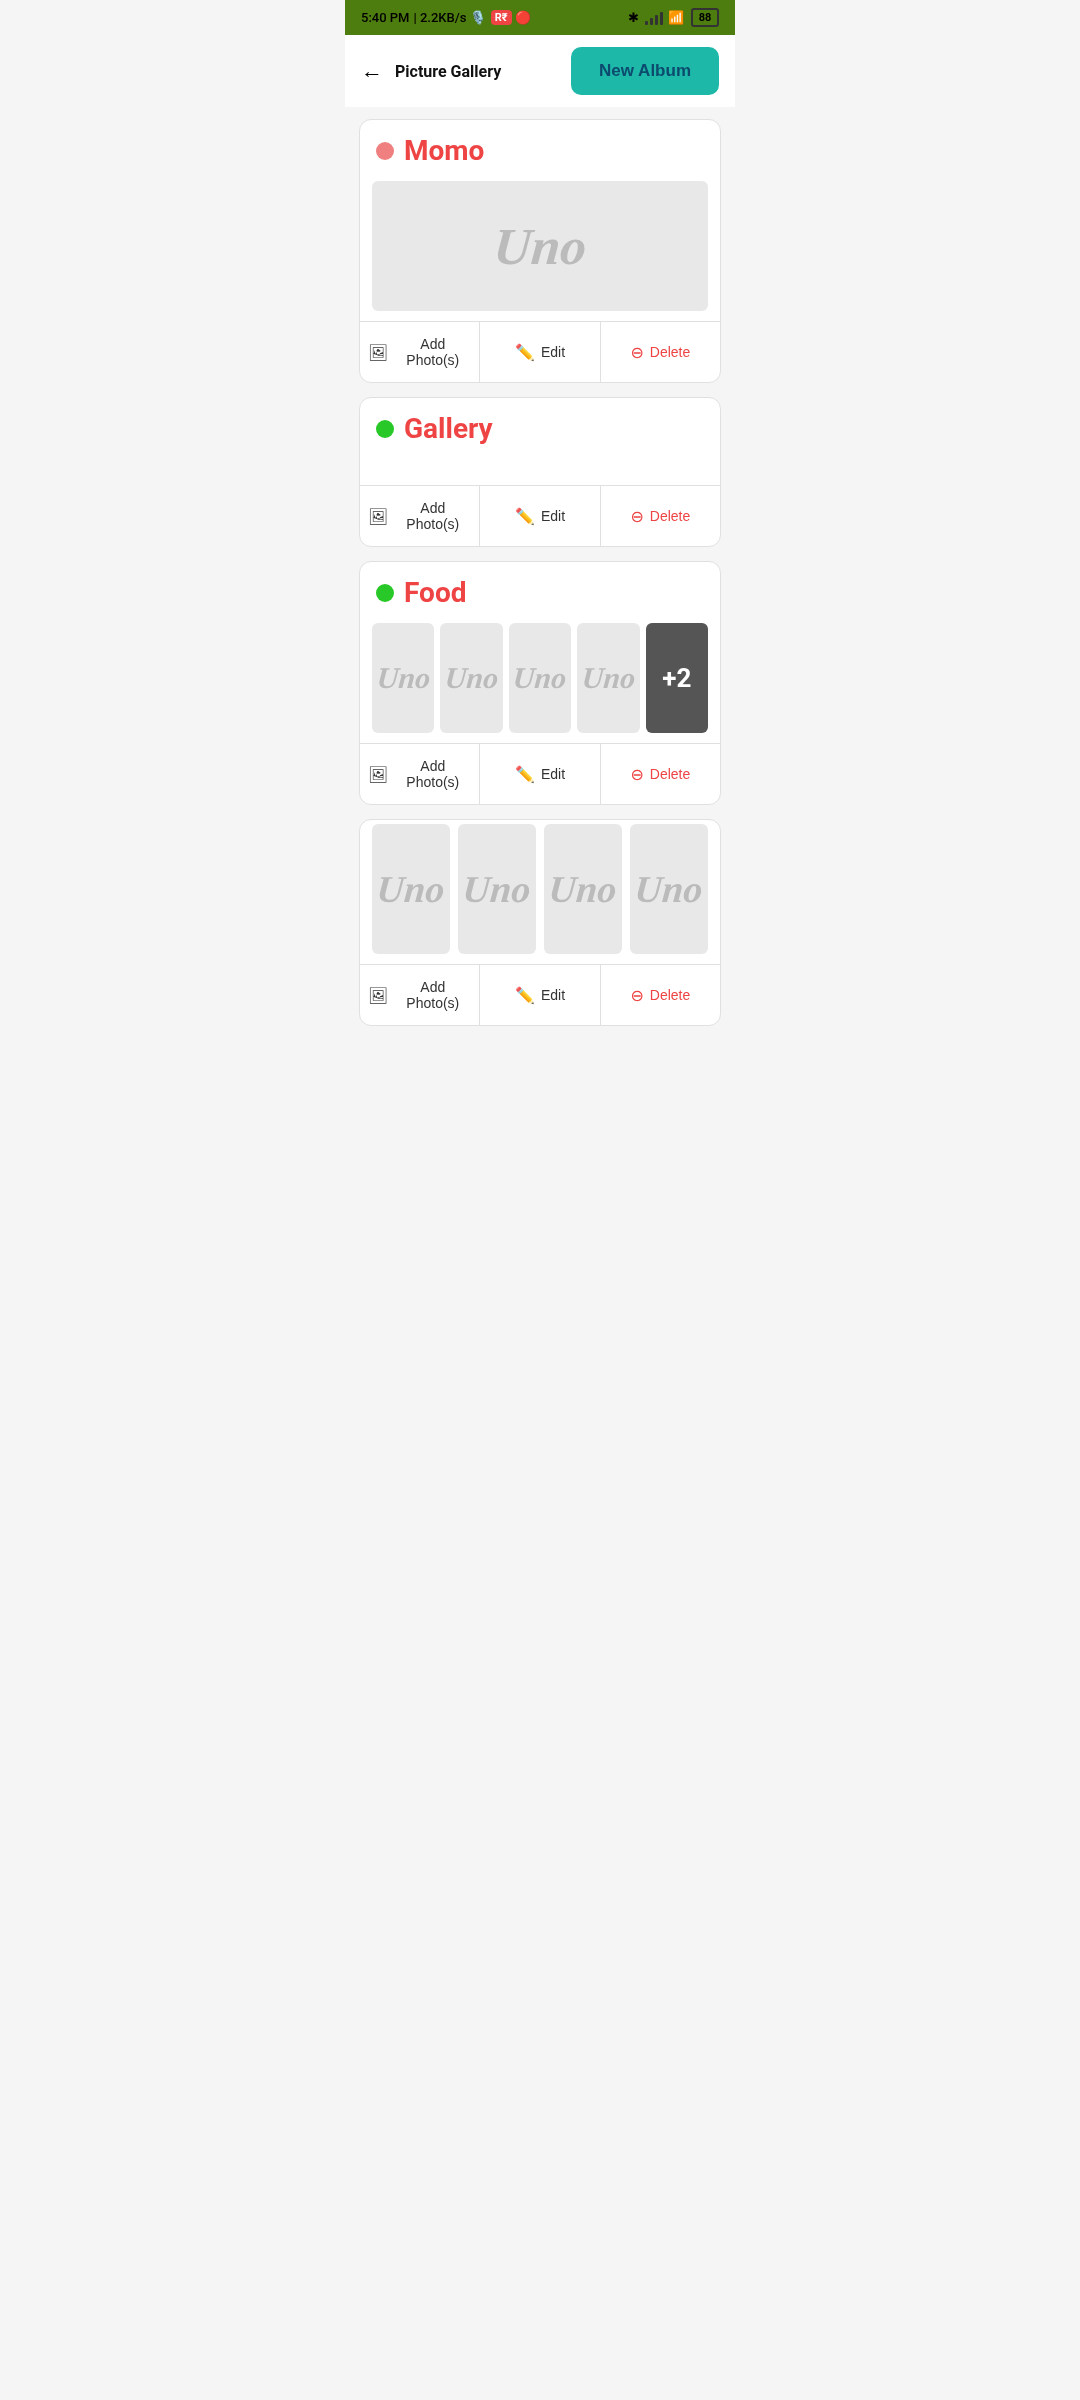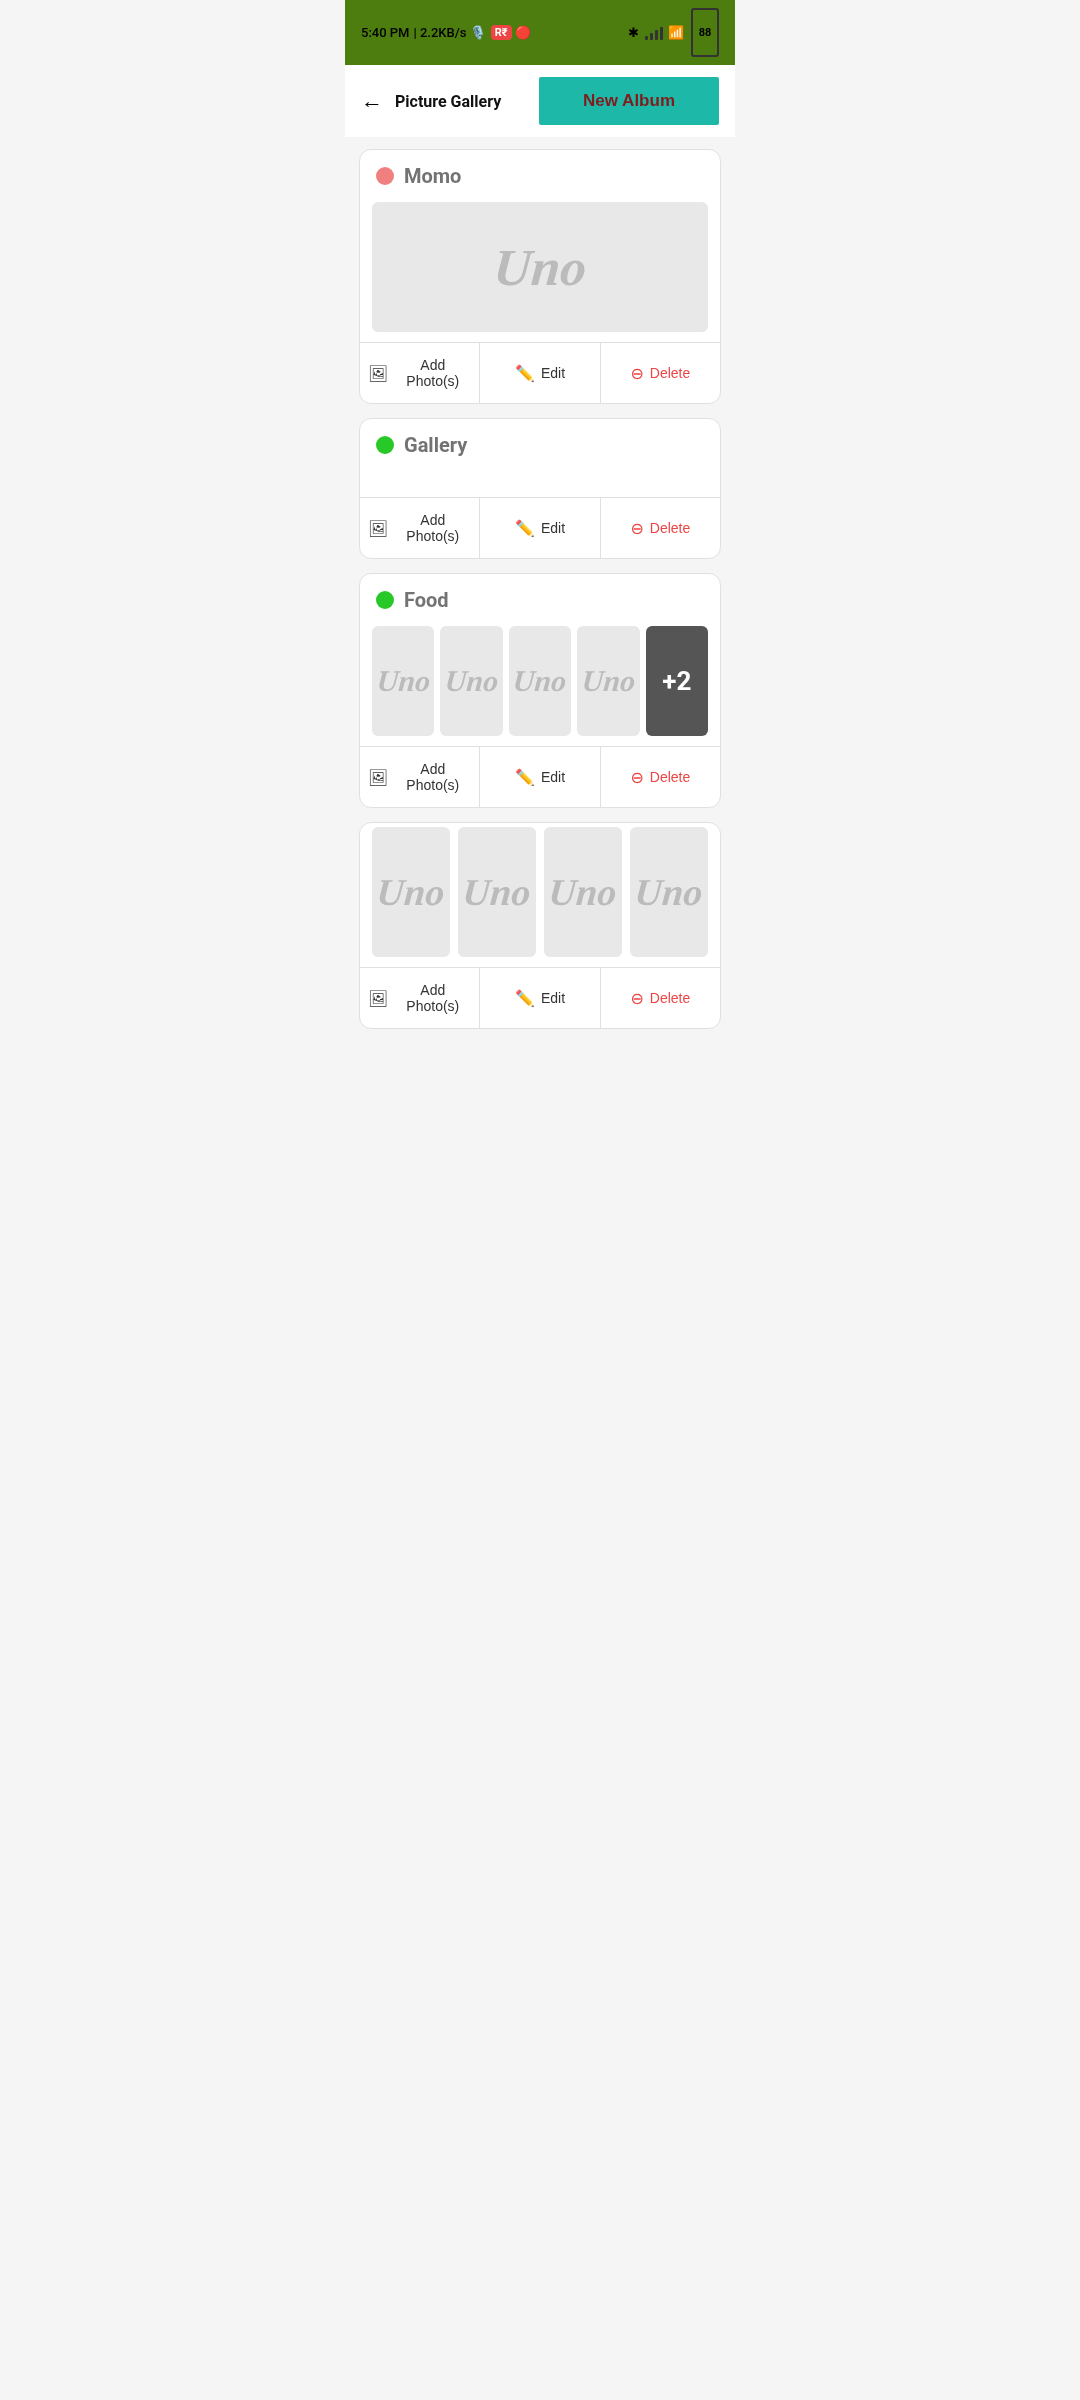--- a/index.html
+++ b/index.html
@@ -19,21 +19,21 @@
       align-items: center;
       padding: 8px 16px;
       background: #4d7c0f;
       font-size: 13px;
       font-weight: 500;
     }
     .status-left { display: flex; align-items: center; gap: 4px; }
     .status-right { display: flex; align-items: center; gap: 6px; }
     .battery-icon {
       display: inline-flex; align-items: center; justify-content: center;
-      border: 2px solid #333; border-radius: 3px; padding: 16px 3px;
+      border: 2px solid #333; border-radius: 3px; padding: 1px 3px;
       font-size: 11px; font-weight: bold; position: relative;
       min-width: 28px;
     }
 
     
     .header {
       display: flex;
       align-items: center;
       justify-content: space-between;
       padding: 12px 16px;
@@ -49,24 +49,24 @@
       cursor: pointer;
       font-weight: 300;
     }
     .page-title {
       font-size: 16px;
       font-weight: 700;
       color: #111;
     }
     .new-album-btn {
       background: #1db8a8;
-      color: #7f1d1d;
+      color: #0c4a6e;
       border: none;
-      border-radius: 2px;
-      padding: 14px 44px;
+      border-radius: 10px;
+      padding: 14px 28px;
       font-size: 17px;
       font-weight: 600;
       cursor: pointer;
     }
 
     
     .content {
       padding: 12px 14px;
       display: flex;
       flex-direction: column;
@@ -89,23 +89,23 @@
     .status-dot {
       width: 18px;
       height: 18px;
       border-radius: 50%;
       flex-shrink: 0;
     }
     .dot-pink { background: #f08080; }
     .dot-green { background: #28c828; }
 
     .album-name {
-      font-size: 20px;
-      font-weight: 700;
-      color: #737373;
+      font-size: 28px;
+      font-weight: 700;
+      color: #ef4444;
     }
 
     
     .uno-placeholder {
       background: #e8e8e8;
       display: flex;
       align-items: center;
       justify-content: center;
       position: relative;
       overflow: hidden;

